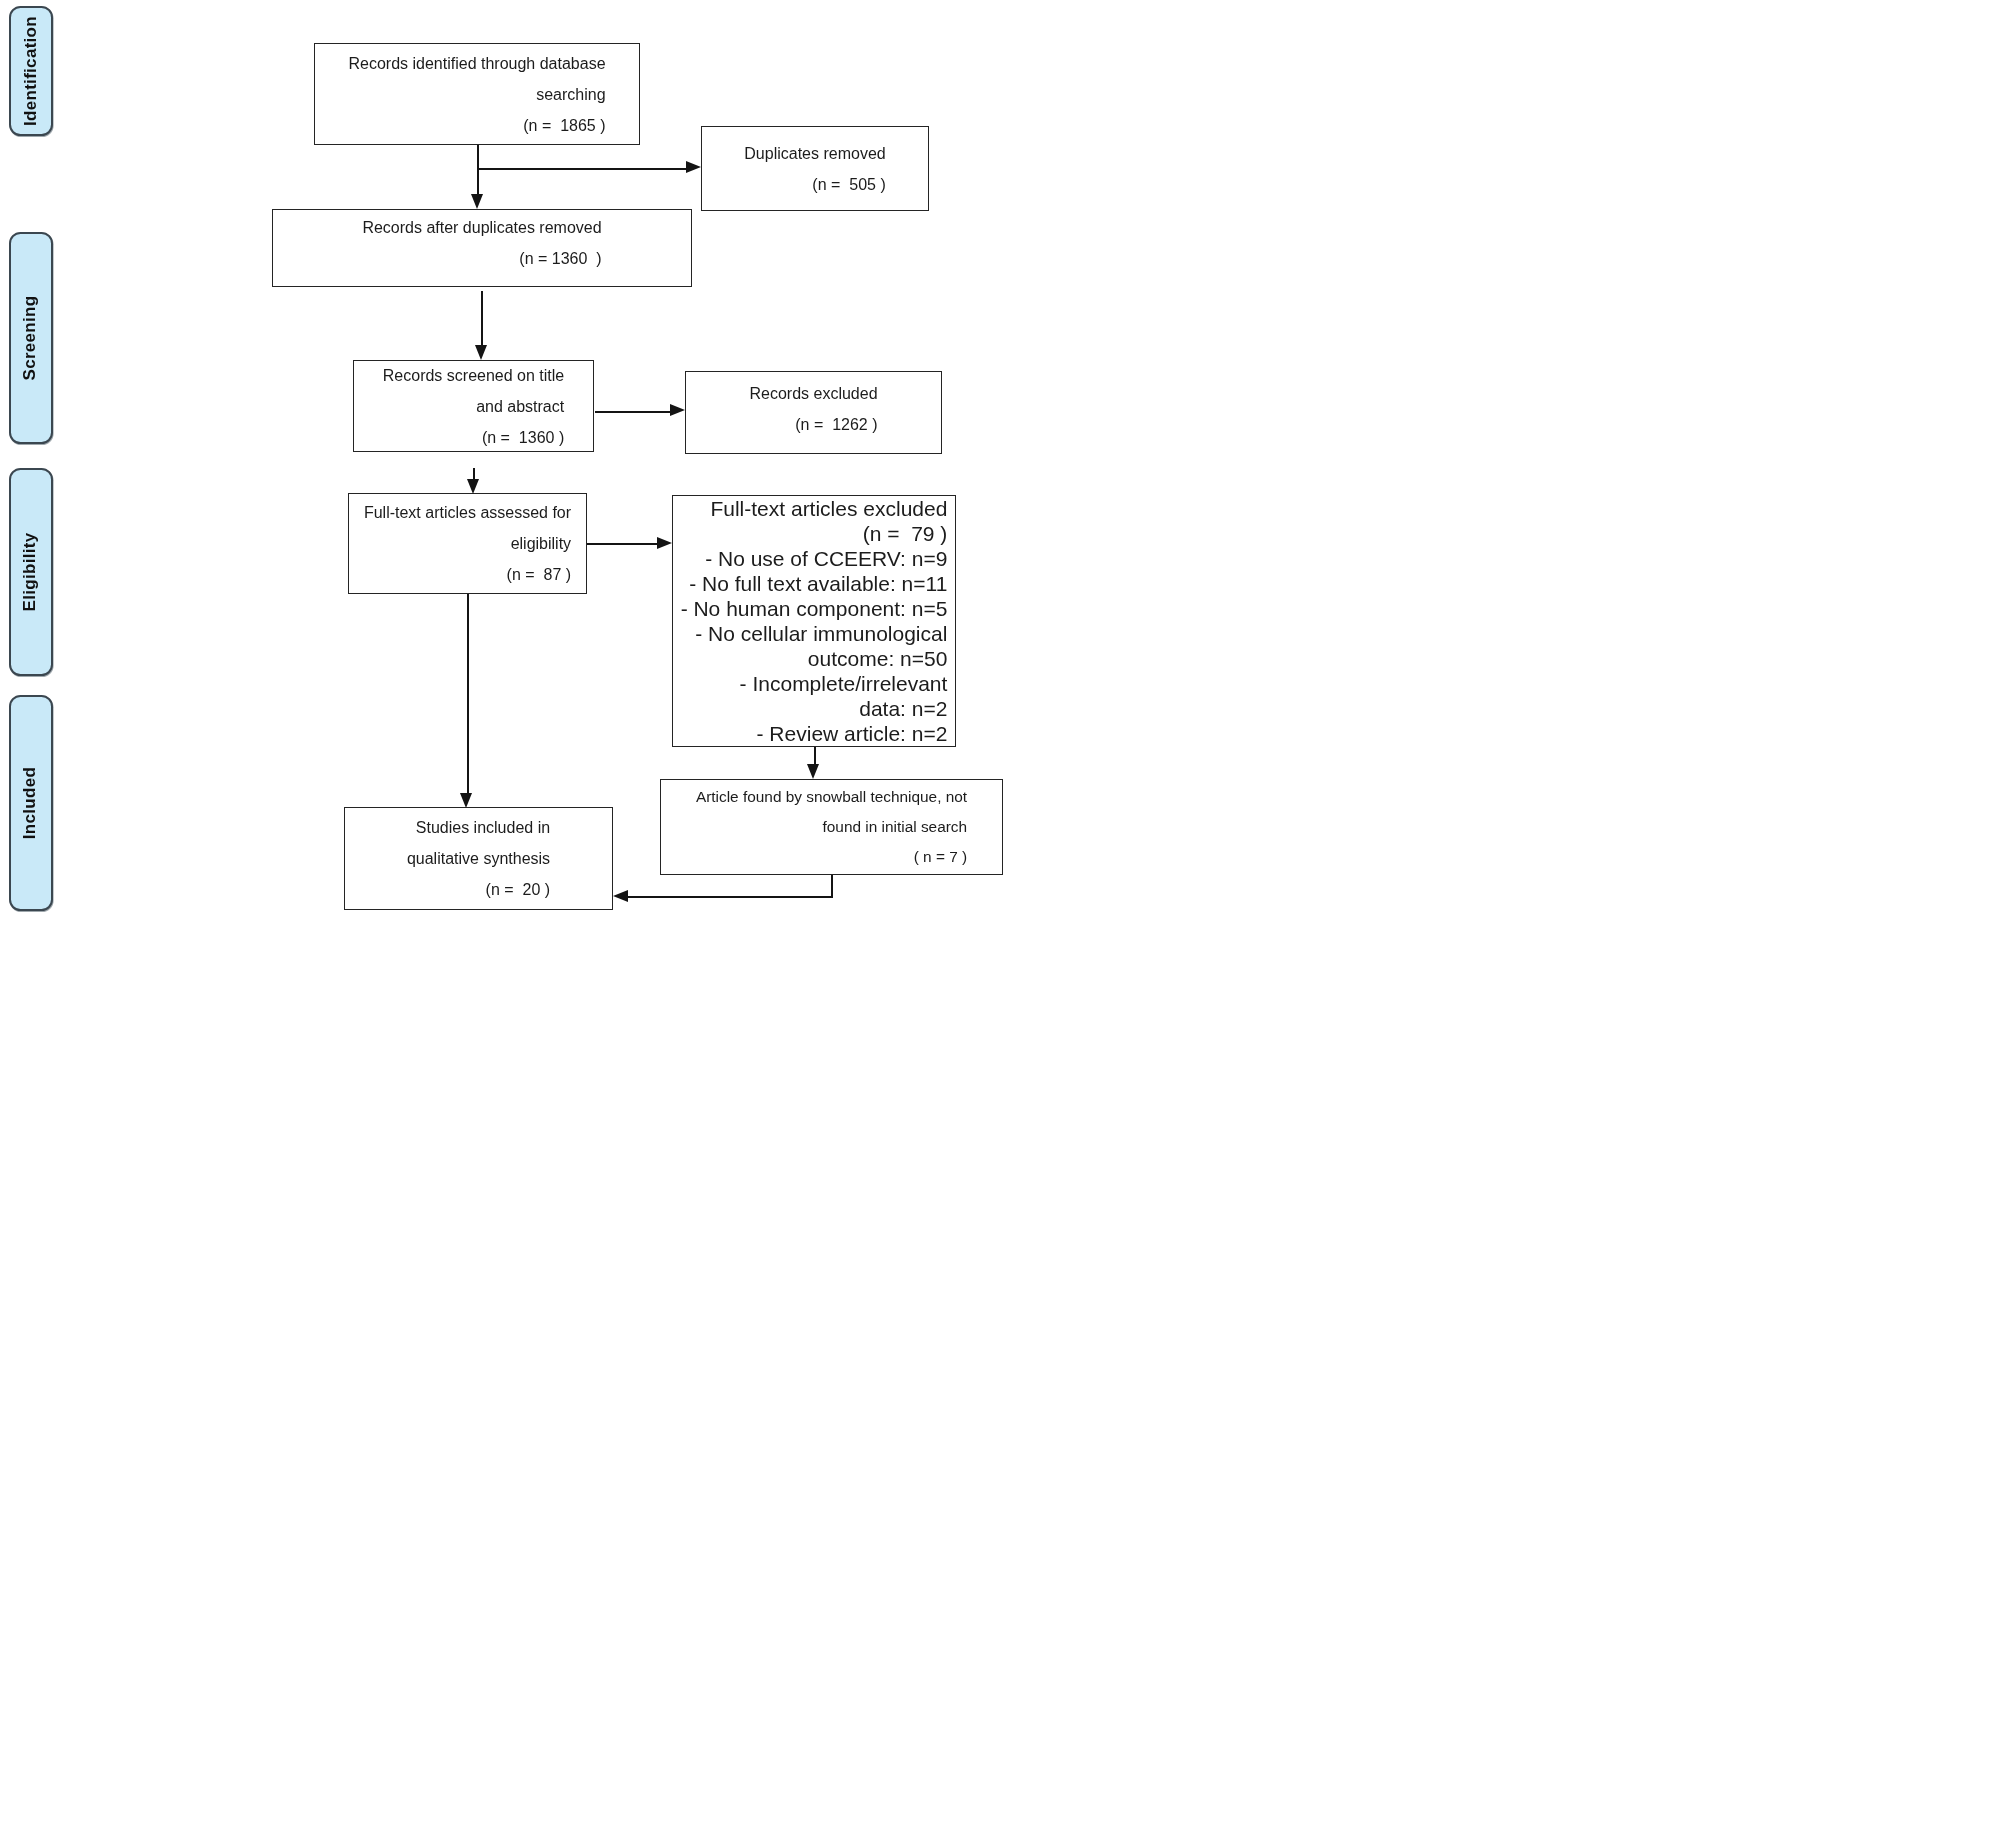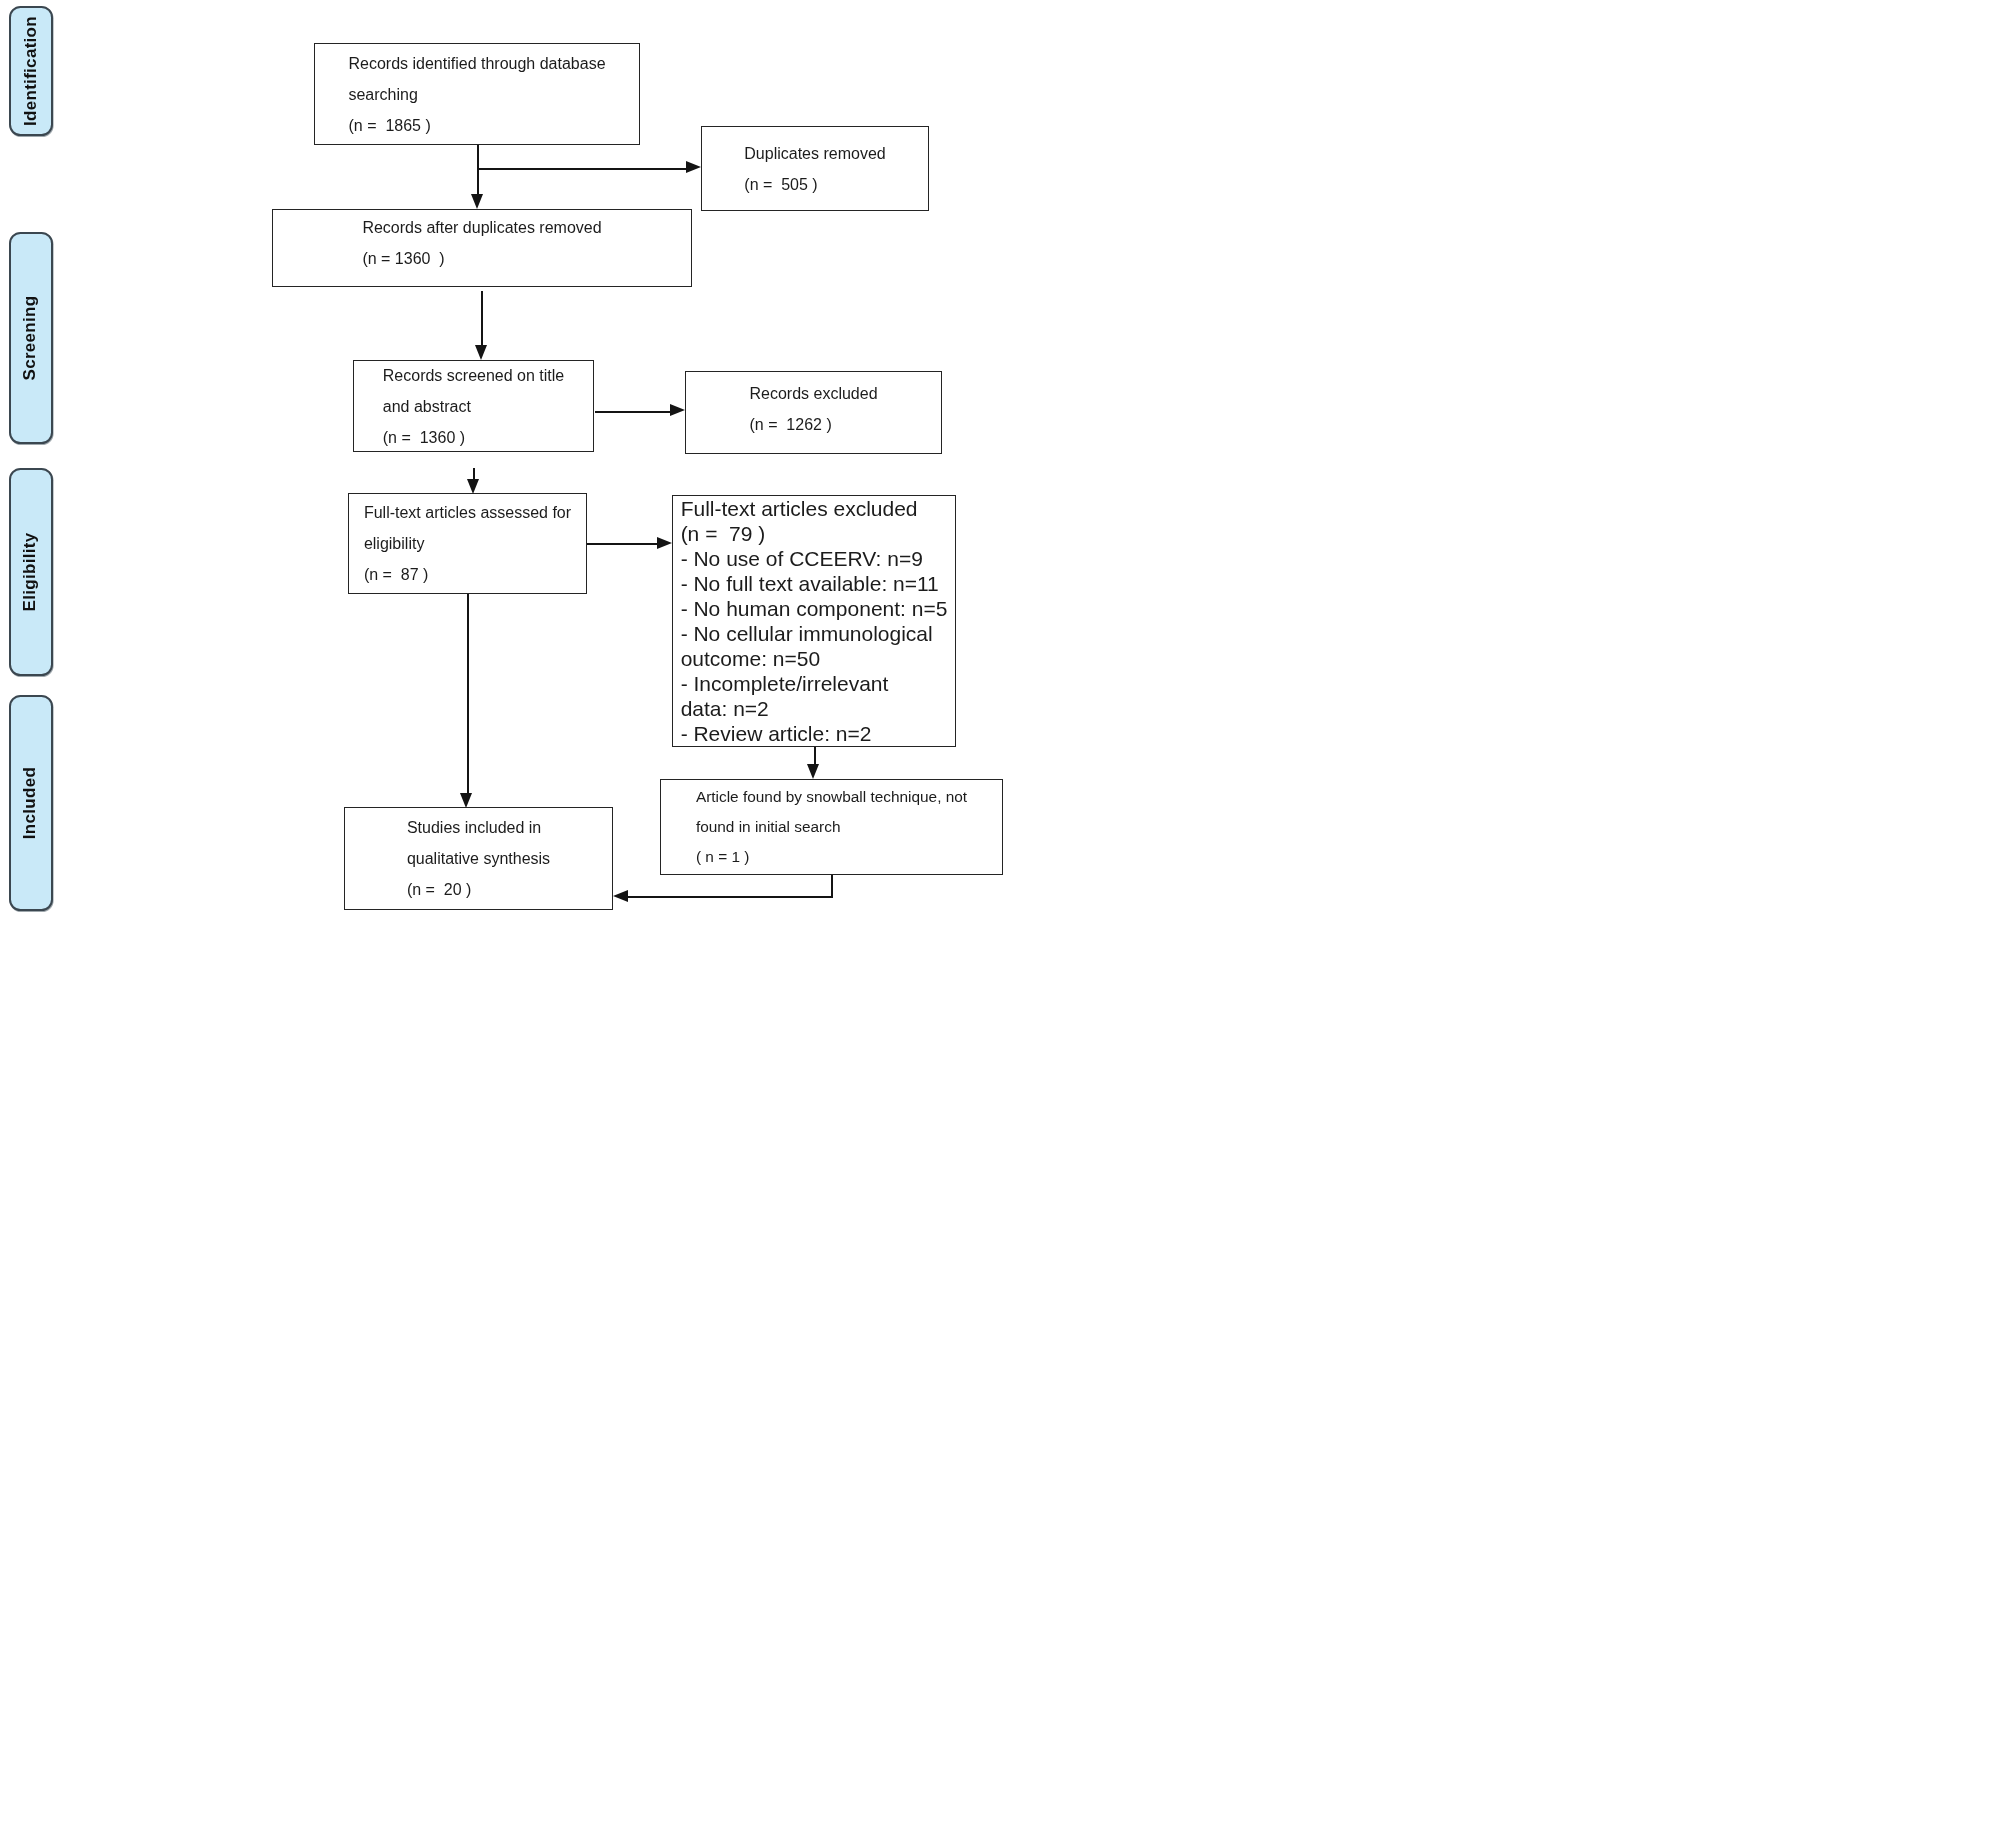--- a/index.html
+++ b/index.html
@@ -41,21 +41,21 @@
 
   
   .fbox{
     position:absolute;
     background:#ffffff;
     border:1.7px solid #242424;
     box-sizing:border-box;
     display:flex;
     align-items:center;
     justify-content:center;
-    text-align:left;
+    text-align:right;
     white-space:pre-wrap;
     font-size:16px;
     line-height:31px;
     color:#1c1c1c;
   }
   .b1{left:314px;top:43px;width:326px;height:102px;}
   .b2{left:701px;top:126px;width:228px;height:85px;}
   .b3{left:272px;top:209px;width:420px;height:78px;padding-bottom:10.3px;}
   .b4{left:353px;top:360px;width:241px;height:92px;}
   .b5{left:685px;top:371px;width:257px;height:83px;padding-bottom:8px;}
@@ -129,21 +129,21 @@
 - No use of CCEERV: n=9
 - No full text available: n=11
 - No human component: n=5
 - No cellular immunological
 outcome: n=50
 - Incomplete/irrelevant
 data: n=2
 - Review article: n=2</div>
   <div class="fbox b8">Article found by snowball technique, not
 found in initial search
-( n = 1 )</div>
+( n = 7 )</div>
   <div class="fbox b9">Studies included in
 qualitative synthesis
 (n =  20 )</div>
 
   <div class="line cA1"></div>
   <div class="ah ah-down cA1a"></div>
   <div class="line cA2"></div>
   <div class="ah ah-right cA2a"></div>
 
   <div class="line cB"></div>

